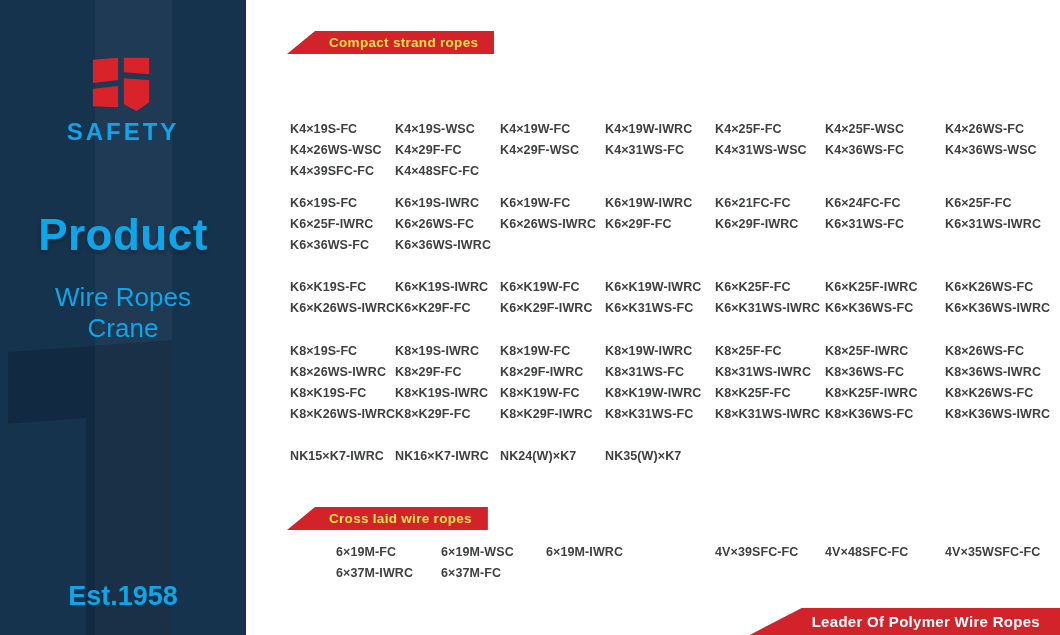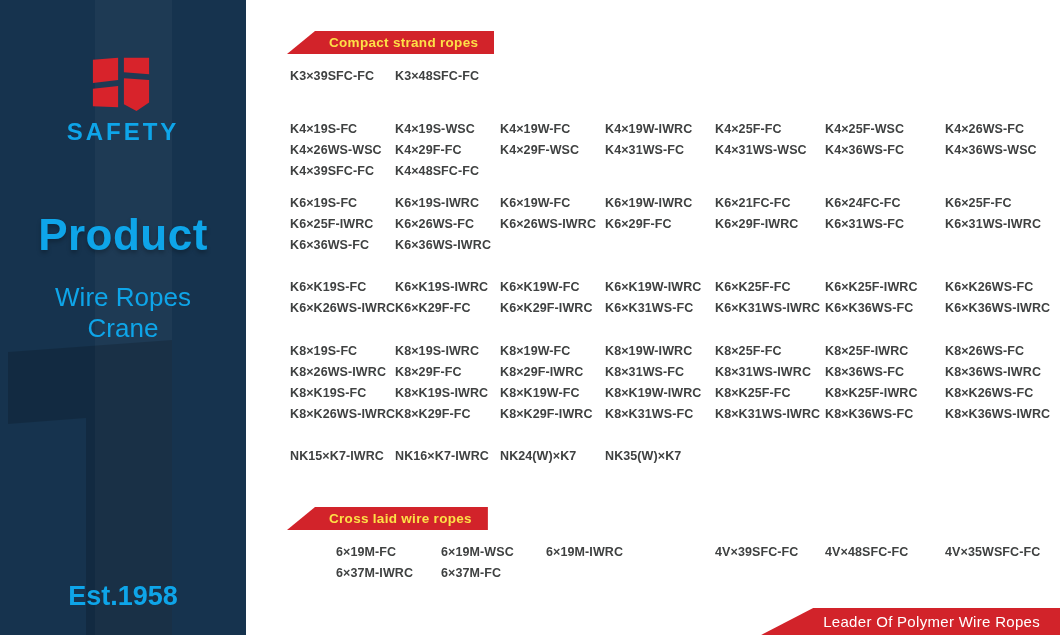--- a/index.html
+++ b/index.html
@@ -43,21 +43,21 @@
     color:#fde047;font-weight:700;font-size:13.5px;letter-spacing:0.3px;
     padding:0 16px 0 42px;
     clip-path:polygon(28px 0, 100% 0, 100% 100%, 0 100%);
     white-space:nowrap;
   }
   .ribbon-compact{left:287px;top:31px;}
   .ribbon-cross{left:287px;top:507px;}
   .ribbon-shaped{left:710px;top:507px;}
   .footer-ribbon{
     position:absolute;right:0;top:608px;height:27px;line-height:27px;
-    background:#d2232a;color:#ffffff;font-weight:400;font-size:15px;
+    background:#d2232a;color:#ffffff;font-weight:700;font-size:15px;
     letter-spacing:0.3px;padding:0 20px 0 62px;
     clip-path:polygon(52px 0, 100% 0, 100% 100%, 0 100%);
     white-space:nowrap;
   }
   
   .code-grid{
     position:absolute;display:grid;color:#3f4141;
     font-size:12.5px;font-weight:700;letter-spacing:0.1px;line-height:21px;
   }
   .grid7{grid-template-columns:105px 105px 105px 110px 110px 120px 115px;}
@@ -93,25 +93,20 @@
     <div class="product-title">Product</div>
     <div class="product-sub">
       <div>Wire Ropes</div>
       <div>Crane</div>
     </div>
     <div class="established">Est.1958</div>
   </div>
 
   <div class="ribbon ribbon-compact">Compact strand ropes</div>
 
-  <div class="code-grid grid7 g-k3">
-
-  <span class="code">K3×39SFC-FC</span>
-      <span class="code">K3×48SFC-FC</span>
-    </div>
   <div class="code-grid grid7 g-k4">
 
   <span class="code">K4×19S-FC</span>
       <span class="code">K4×19S-WSC</span>
       <span class="code">K4×19W-FC</span>
       <span class="code">K4×19W-IWRC</span>
       <span class="code">K4×25F-FC</span>
       <span class="code">K4×25F-WSC</span>
       <span class="code">K4×26WS-FC</span>
       <span class="code">K4×26WS-WSC</span>

